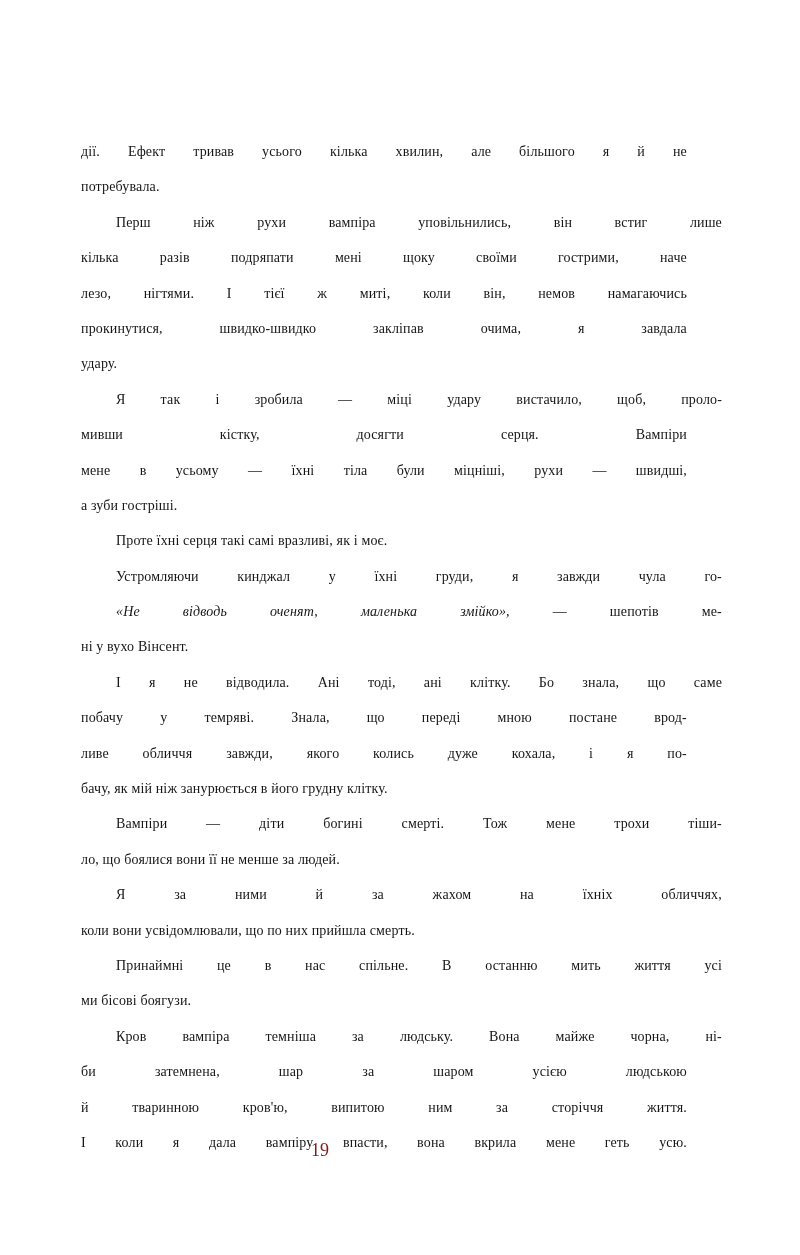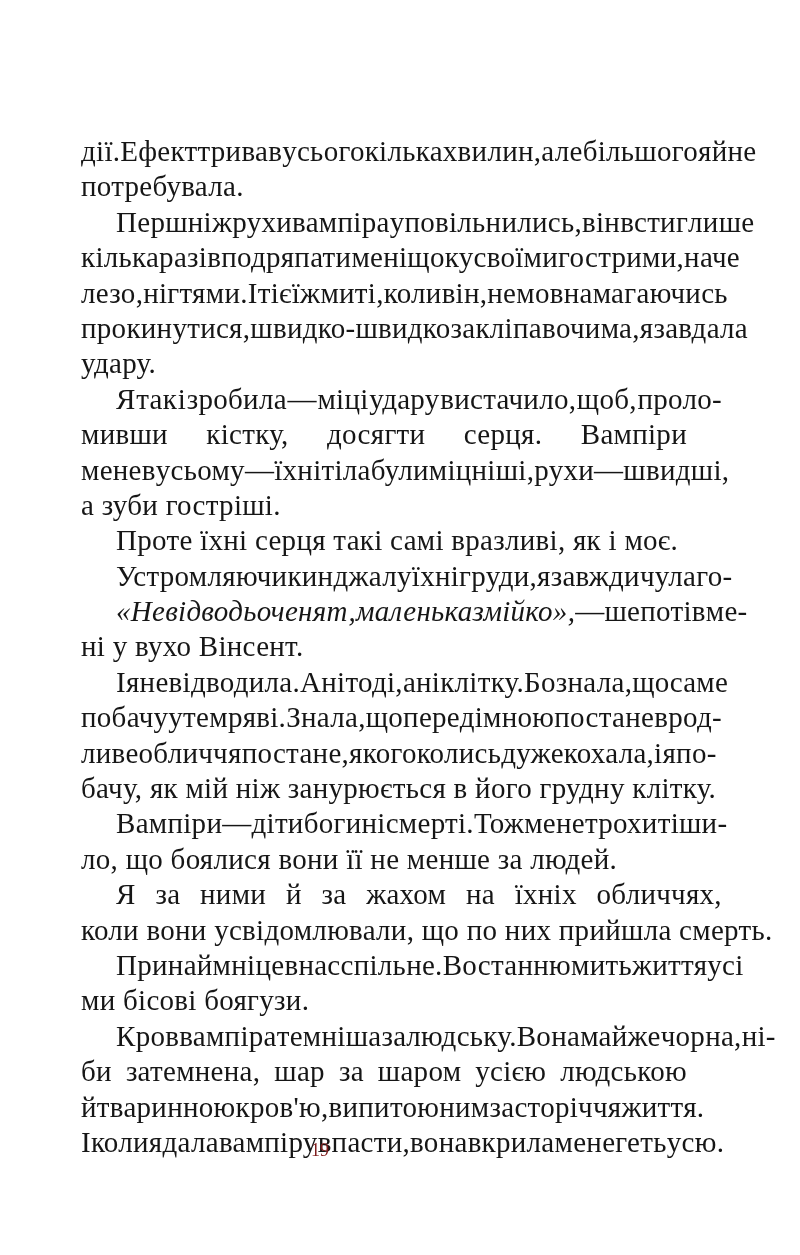--- a/index.html
+++ b/index.html
@@ -32,21 +32,21 @@
     left: 81px;
     top: 134px;
     width: 606px;
   }
 
   .line {
     display: block;
     width: 100%;
     height: 35.4px;
     line-height: 35.4px;
-    font-size: 29px;
+    font-size: 14px;
     letter-spacing: 0.01em;
     white-space: nowrap;
     color: #161616;
   }
 
   
   .line.just {
     display: flex;
     flex-direction: row;
     justify-content: space-between;
@@ -218,21 +218,21 @@
         <span class="w">Знала,</span>
         <span class="w">що</span>
         <span class="w">переді</span>
         <span class="w">мною</span>
         <span class="w">постане</span>
         <span class="w">врод-</span>
       </div>
       <div class="line just">
         <span class="w">ливе</span>
         <span class="w">обличчя</span>
-        <span class="w">постане,</span>
+        <span class="w">завжди,</span>
         <span class="w">якого</span>
         <span class="w">колись</span>
         <span class="w">дуже</span>
         <span class="w">кохала,</span>
         <span class="w">і</span>
         <span class="w">я</span>
         <span class="w">по-</span>
       </div>
       <div class="line flush">бачу, як мій ніж занурюється в його грудну клітку.</div>
       <div class="line indent just">

